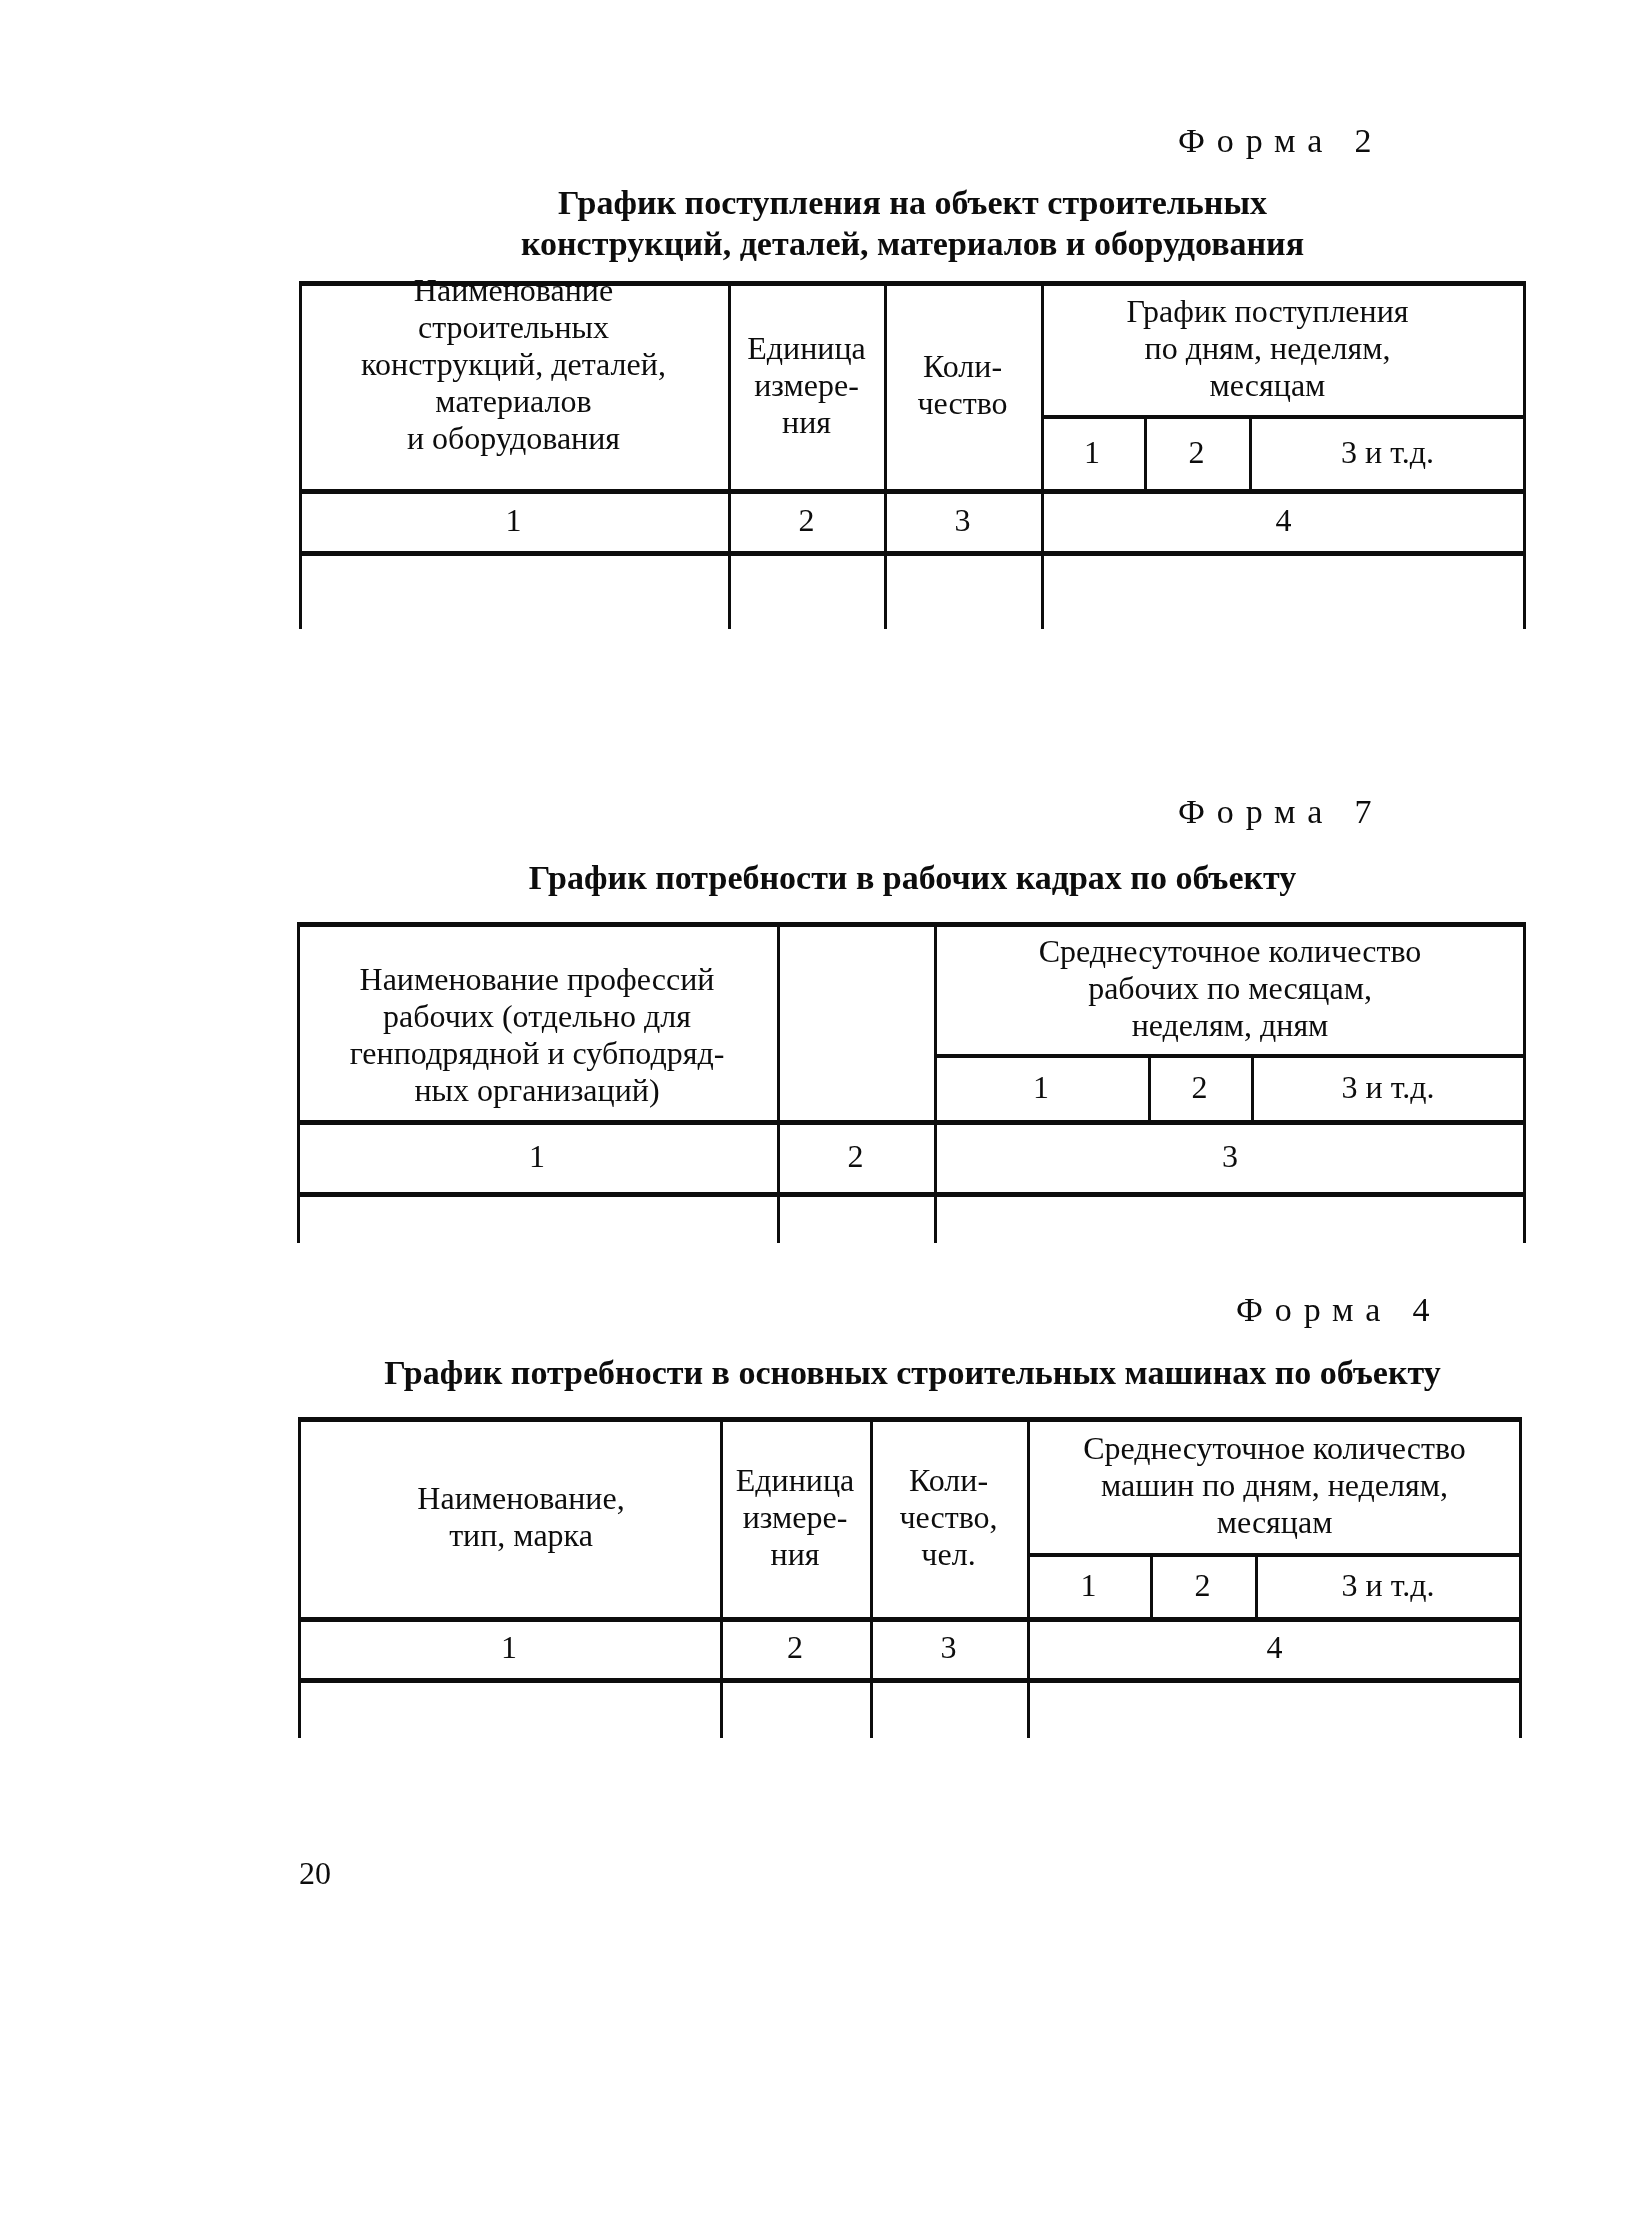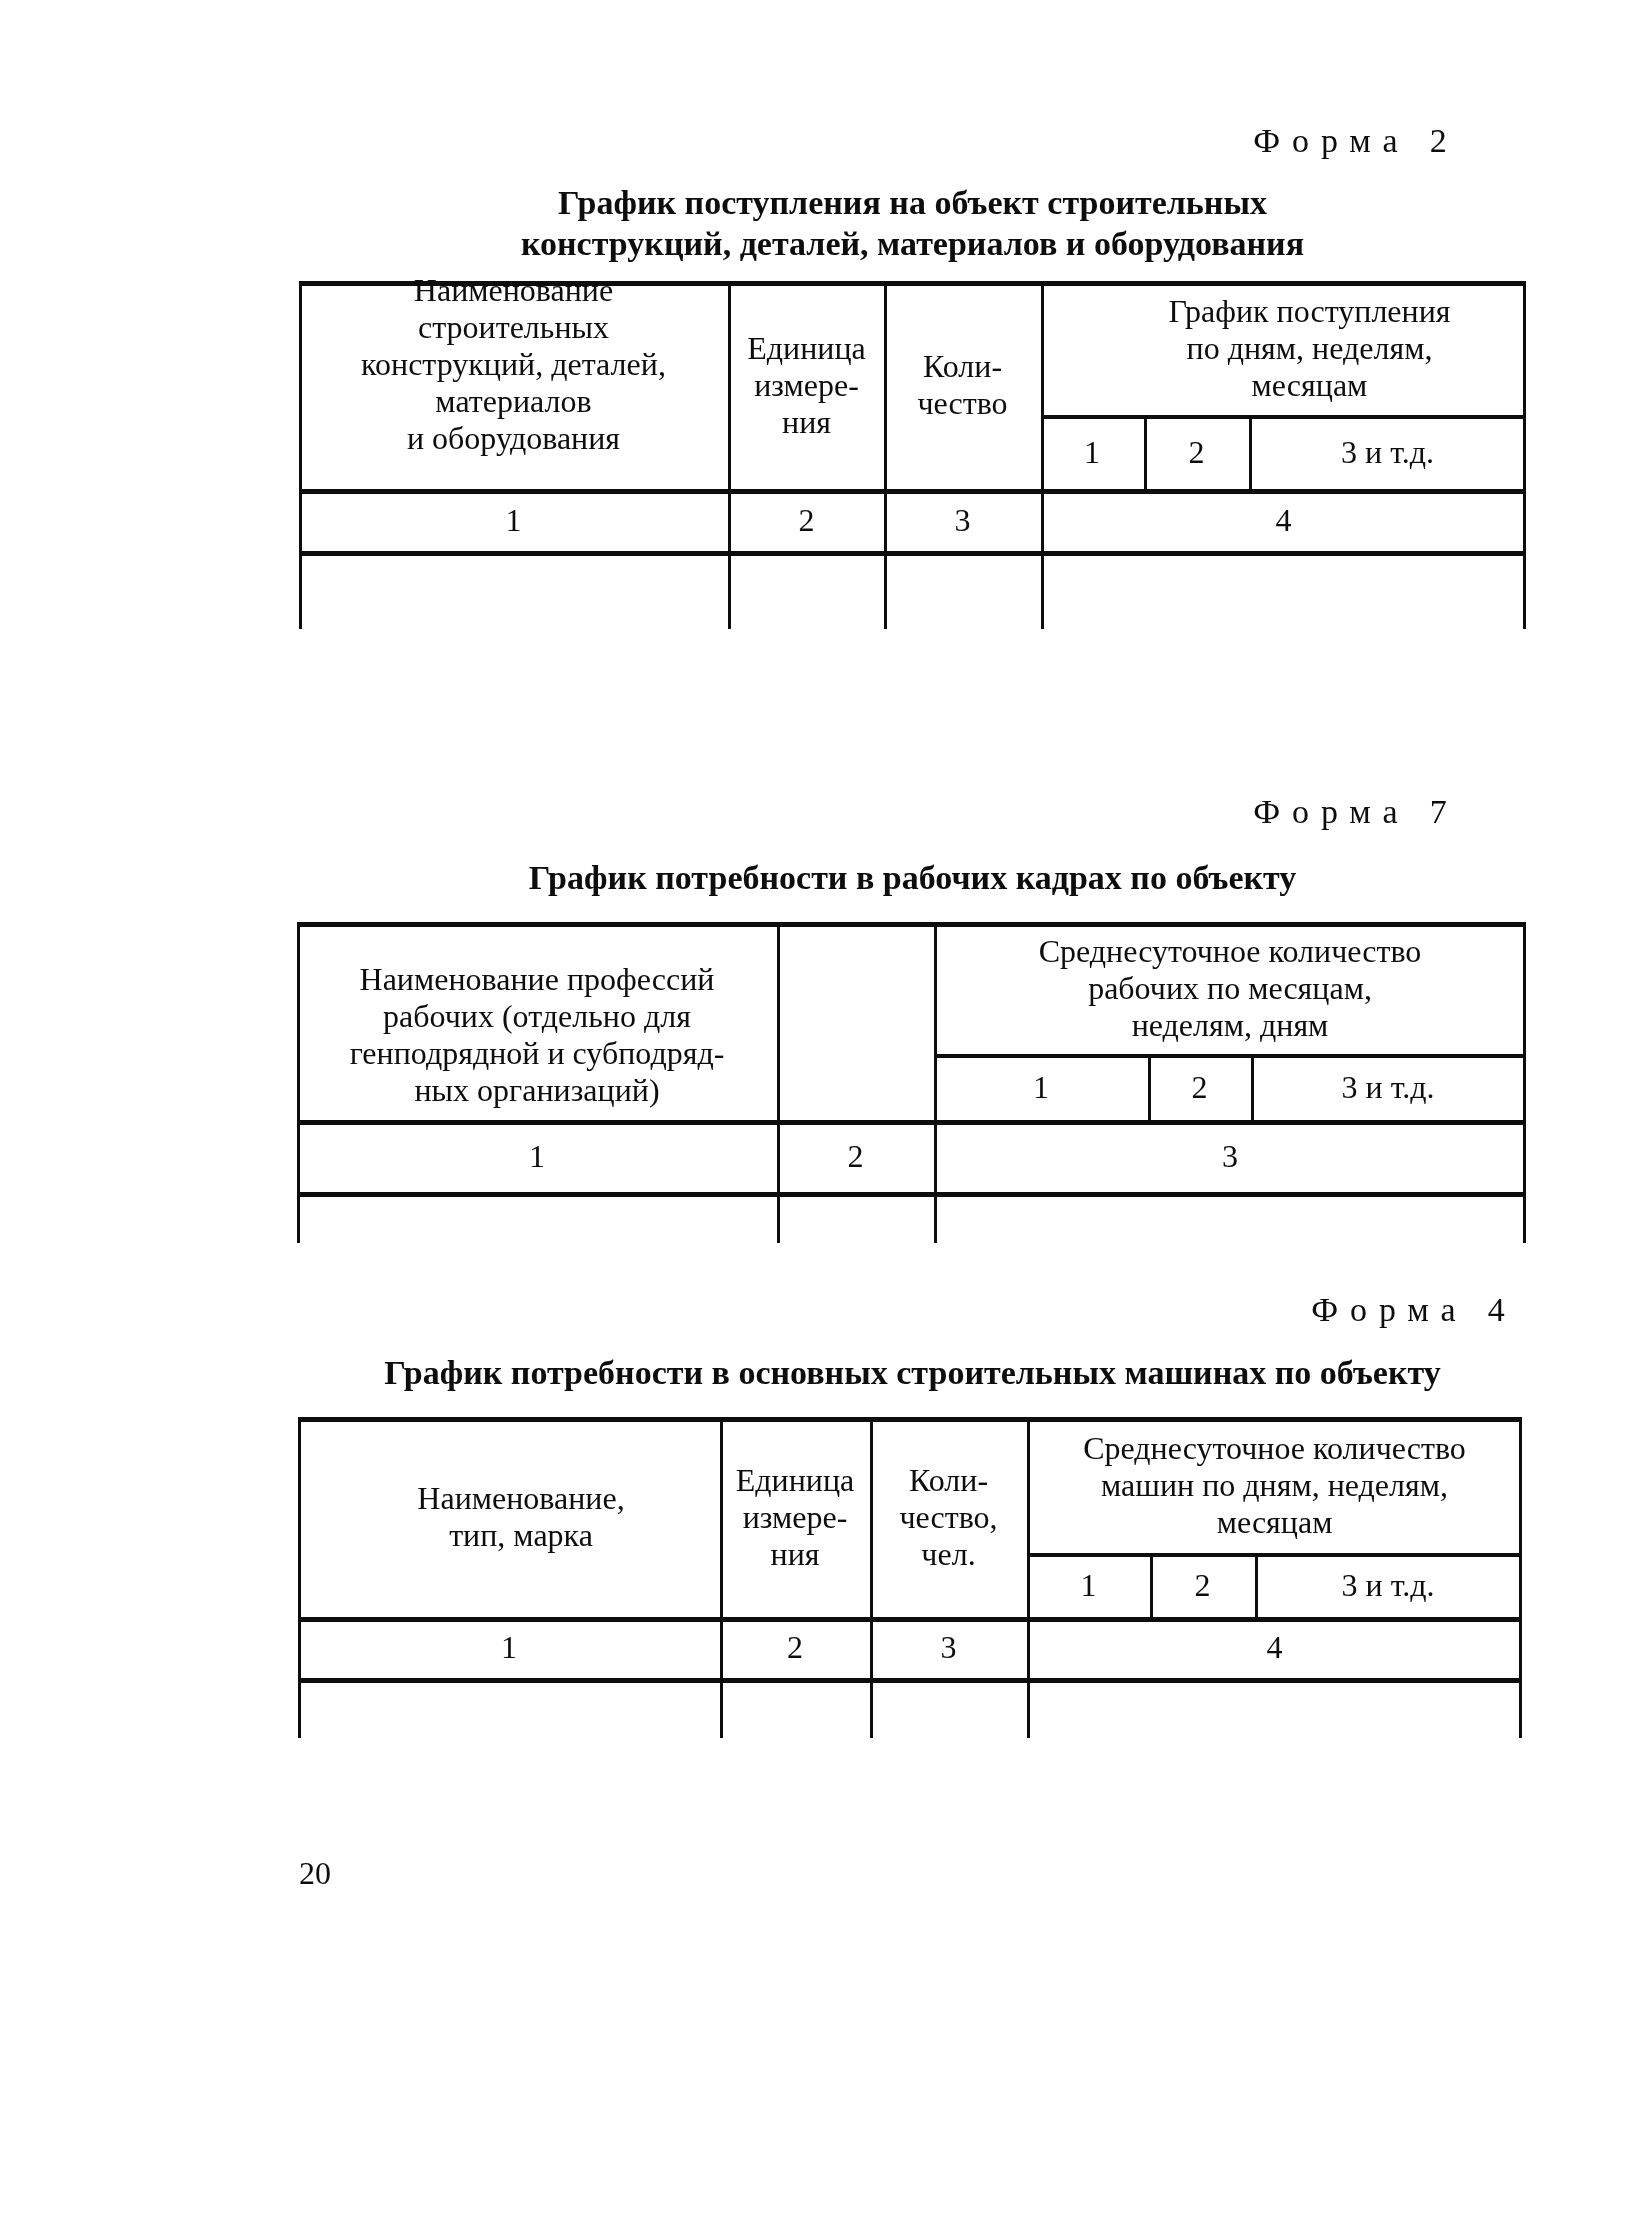--- a/index.html
+++ b/index.html
@@ -1,18 +1,18 @@
 <!DOCTYPE html>
 <html style="font-size:14.3px"><head>
 <meta charset="utf-8">
 <style>
   html,body{margin:0;padding:0;background:#888;}
   .page{position:relative;width:1644px;height:2228px;background:#ffffff;
         font-family:"Liberation Serif","DejaVu Serif",serif;color:#0d0d0d;overflow:hidden;}
-  .form-label{position:absolute;width:356px;text-align:center;font-size:34px;
+  .form-label{position:absolute;width:356px;text-align:left;font-size:34px;
         letter-spacing:0.35em;white-space:nowrap;}
   .title{position:absolute;font-weight:bold;font-size:34px;line-height:41px;
         text-align:center;white-space:pre-line;}
   .tbl{position:absolute;}
   .hb{position:absolute;background:#0d0d0d;}
   .vb{position:absolute;background:#0d0d0d;width:2.7px;}
   .cell{position:absolute;display:flex;align-items:center;justify-content:center;
         text-align:center;font-size:32px;line-height:37px;white-space:pre-line;}
   .note{position:absolute;font-size:31px;line-height:37px;}
   .jline{white-space:nowrap;text-align:justify;text-align-last:justify;}
@@ -48,21 +48,21 @@
     <div class="cell" style="left:0;top:0;width:429px;height:167px;">Наименование
 строительных
 конструкций, деталей,
 материалов
 и оборудования</div>
     <div class="cell" style="left:429px;top:0;width:157px;height:208px;">Единица
 измере-
 ния</div>
     <div class="cell" style="left:585px;top:0;width:157px;height:208px;">Коли-
 чество</div>
-    <div class="cell" style="left:768px;top:0;width:485px;height:134px;">График поступления
+    <div class="cell" style="left:726px;top:0;width:485px;height:134px;">График поступления
 по дням, неделям,
 месяцам</div>
     <div class="cell" style="left:742px;top:134px;width:102px;height:74px;">1</div>
     <div class="cell" style="left:845px;top:134px;width:105px;height:74px;">2</div>
     <div class="cell" style="left:950px;top:134px;width:277px;height:74px;">3 и т.д.</div>
 
     <div class="cell" style="left:0;top:208px;width:429px;height:62px;">1</div>
     <div class="cell" style="left:429px;top:208px;width:157px;height:62px;">2</div>
     <div class="cell" style="left:585px;top:208px;width:157px;height:62px;">3</div>
     <div class="cell" style="left:742px;top:208px;width:485px;height:62px;">4</div>

